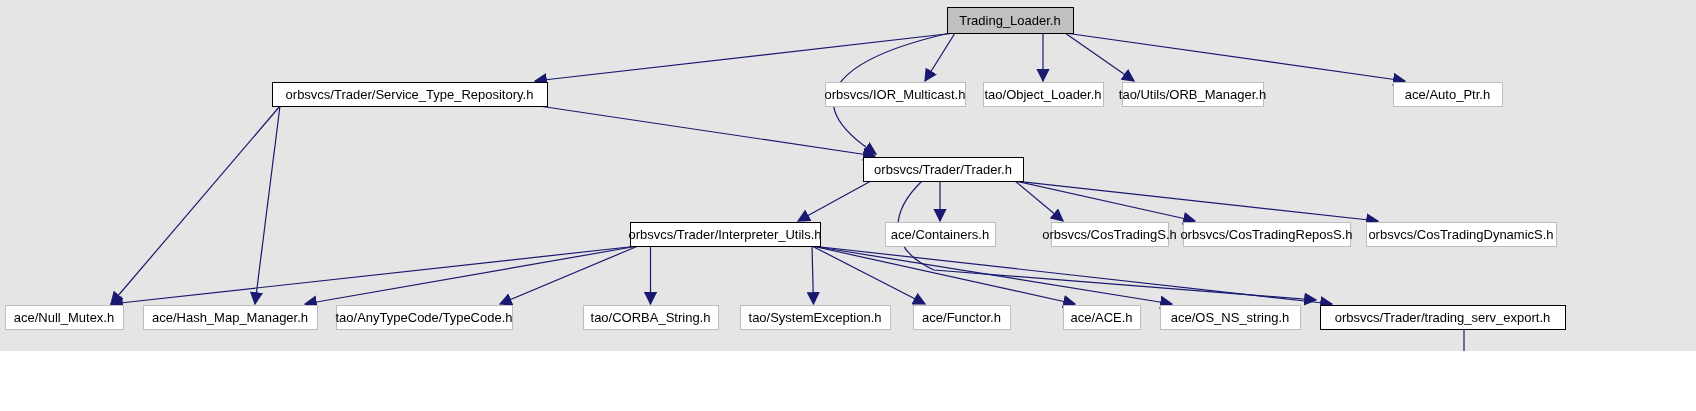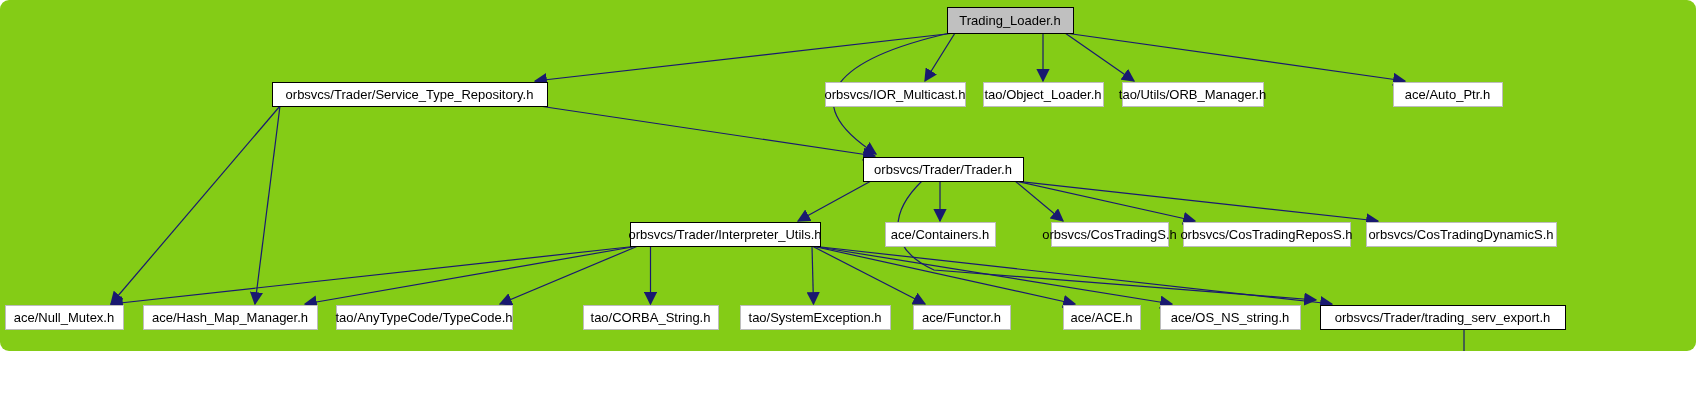--- a/index.html
+++ b/index.html
@@ -4,23 +4,22 @@
 <style>
   html, body {
     margin: 0;
     padding: 0;
     background: #ffffff;
   }
   .graph-wrap {
     position: relative;
     width: 1696px;
     height: 351px;
-    background: #84cc16;
+    background: #e5e5e5;
     font-family: "Liberation Sans", "DejaVu Sans", sans-serif;
-    border-radius: 9px;
   }
   svg { display: block; }
   .node-rect { cursor: pointer; }
   .node-label {
     font-family: "Liberation Sans", "DejaVu Sans", sans-serif;
     font-size: 13px;
     fill: #000000;
     pointer-events: none;
   }
   .edge-path {

